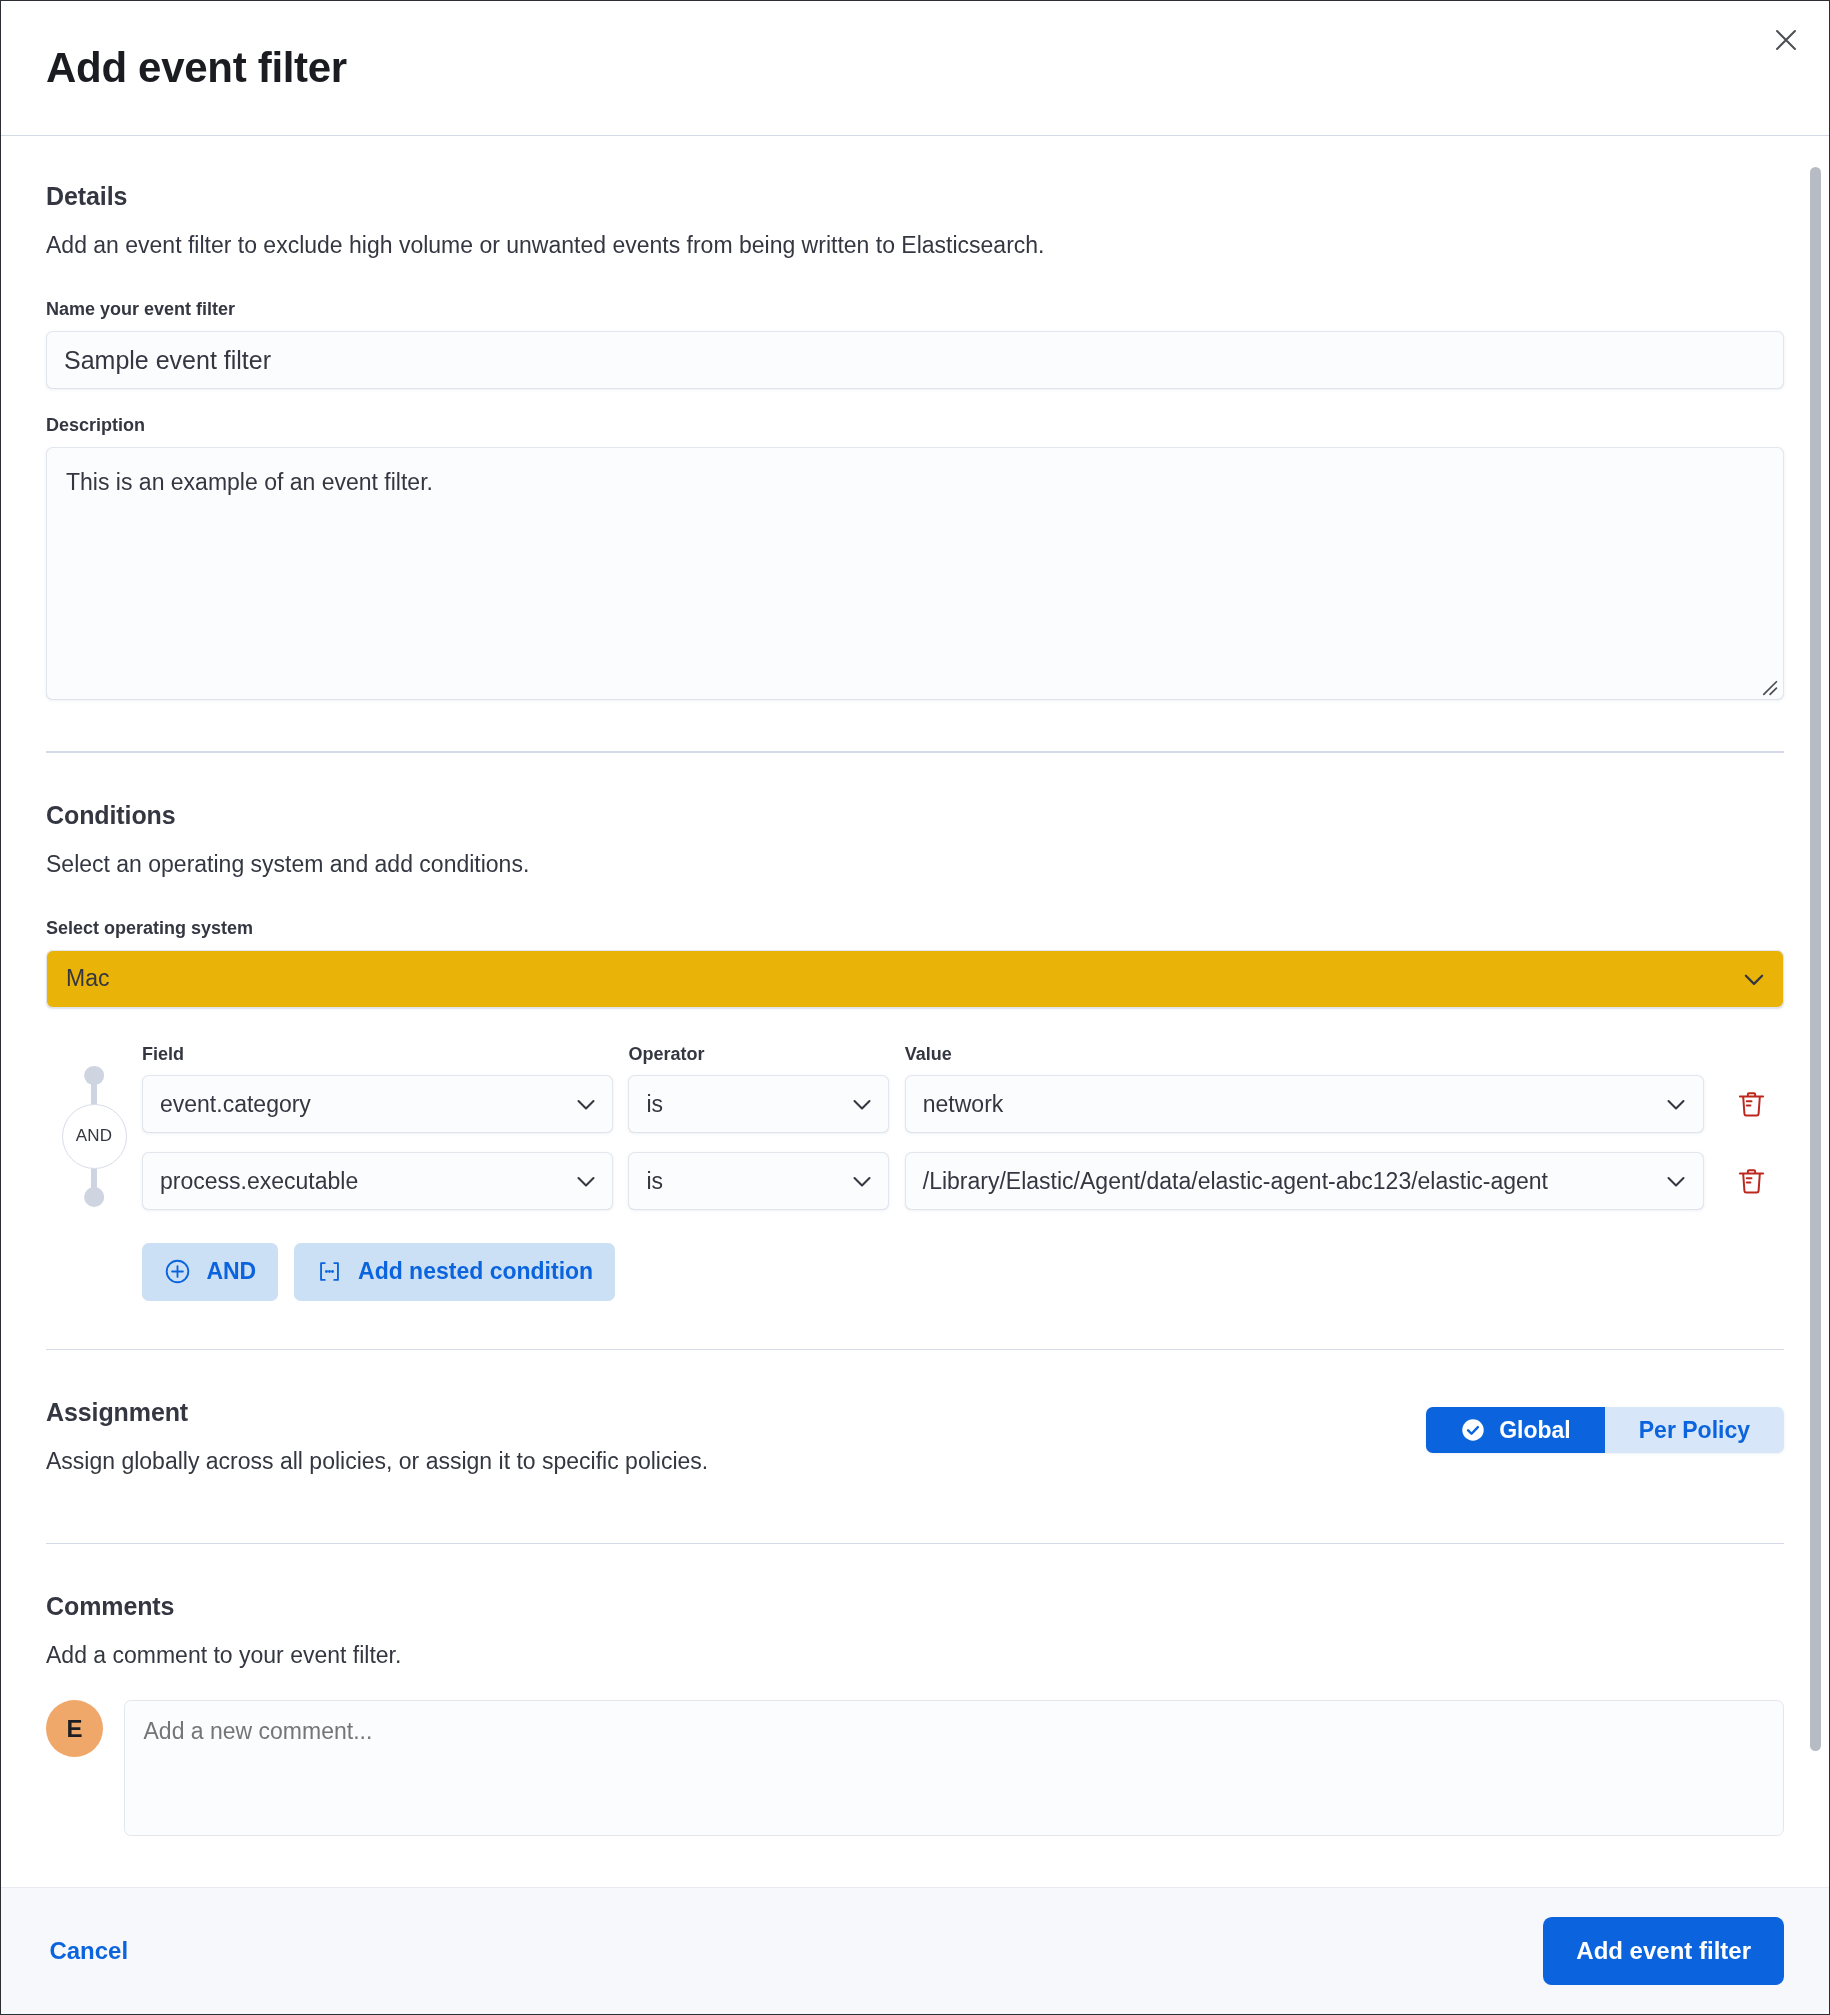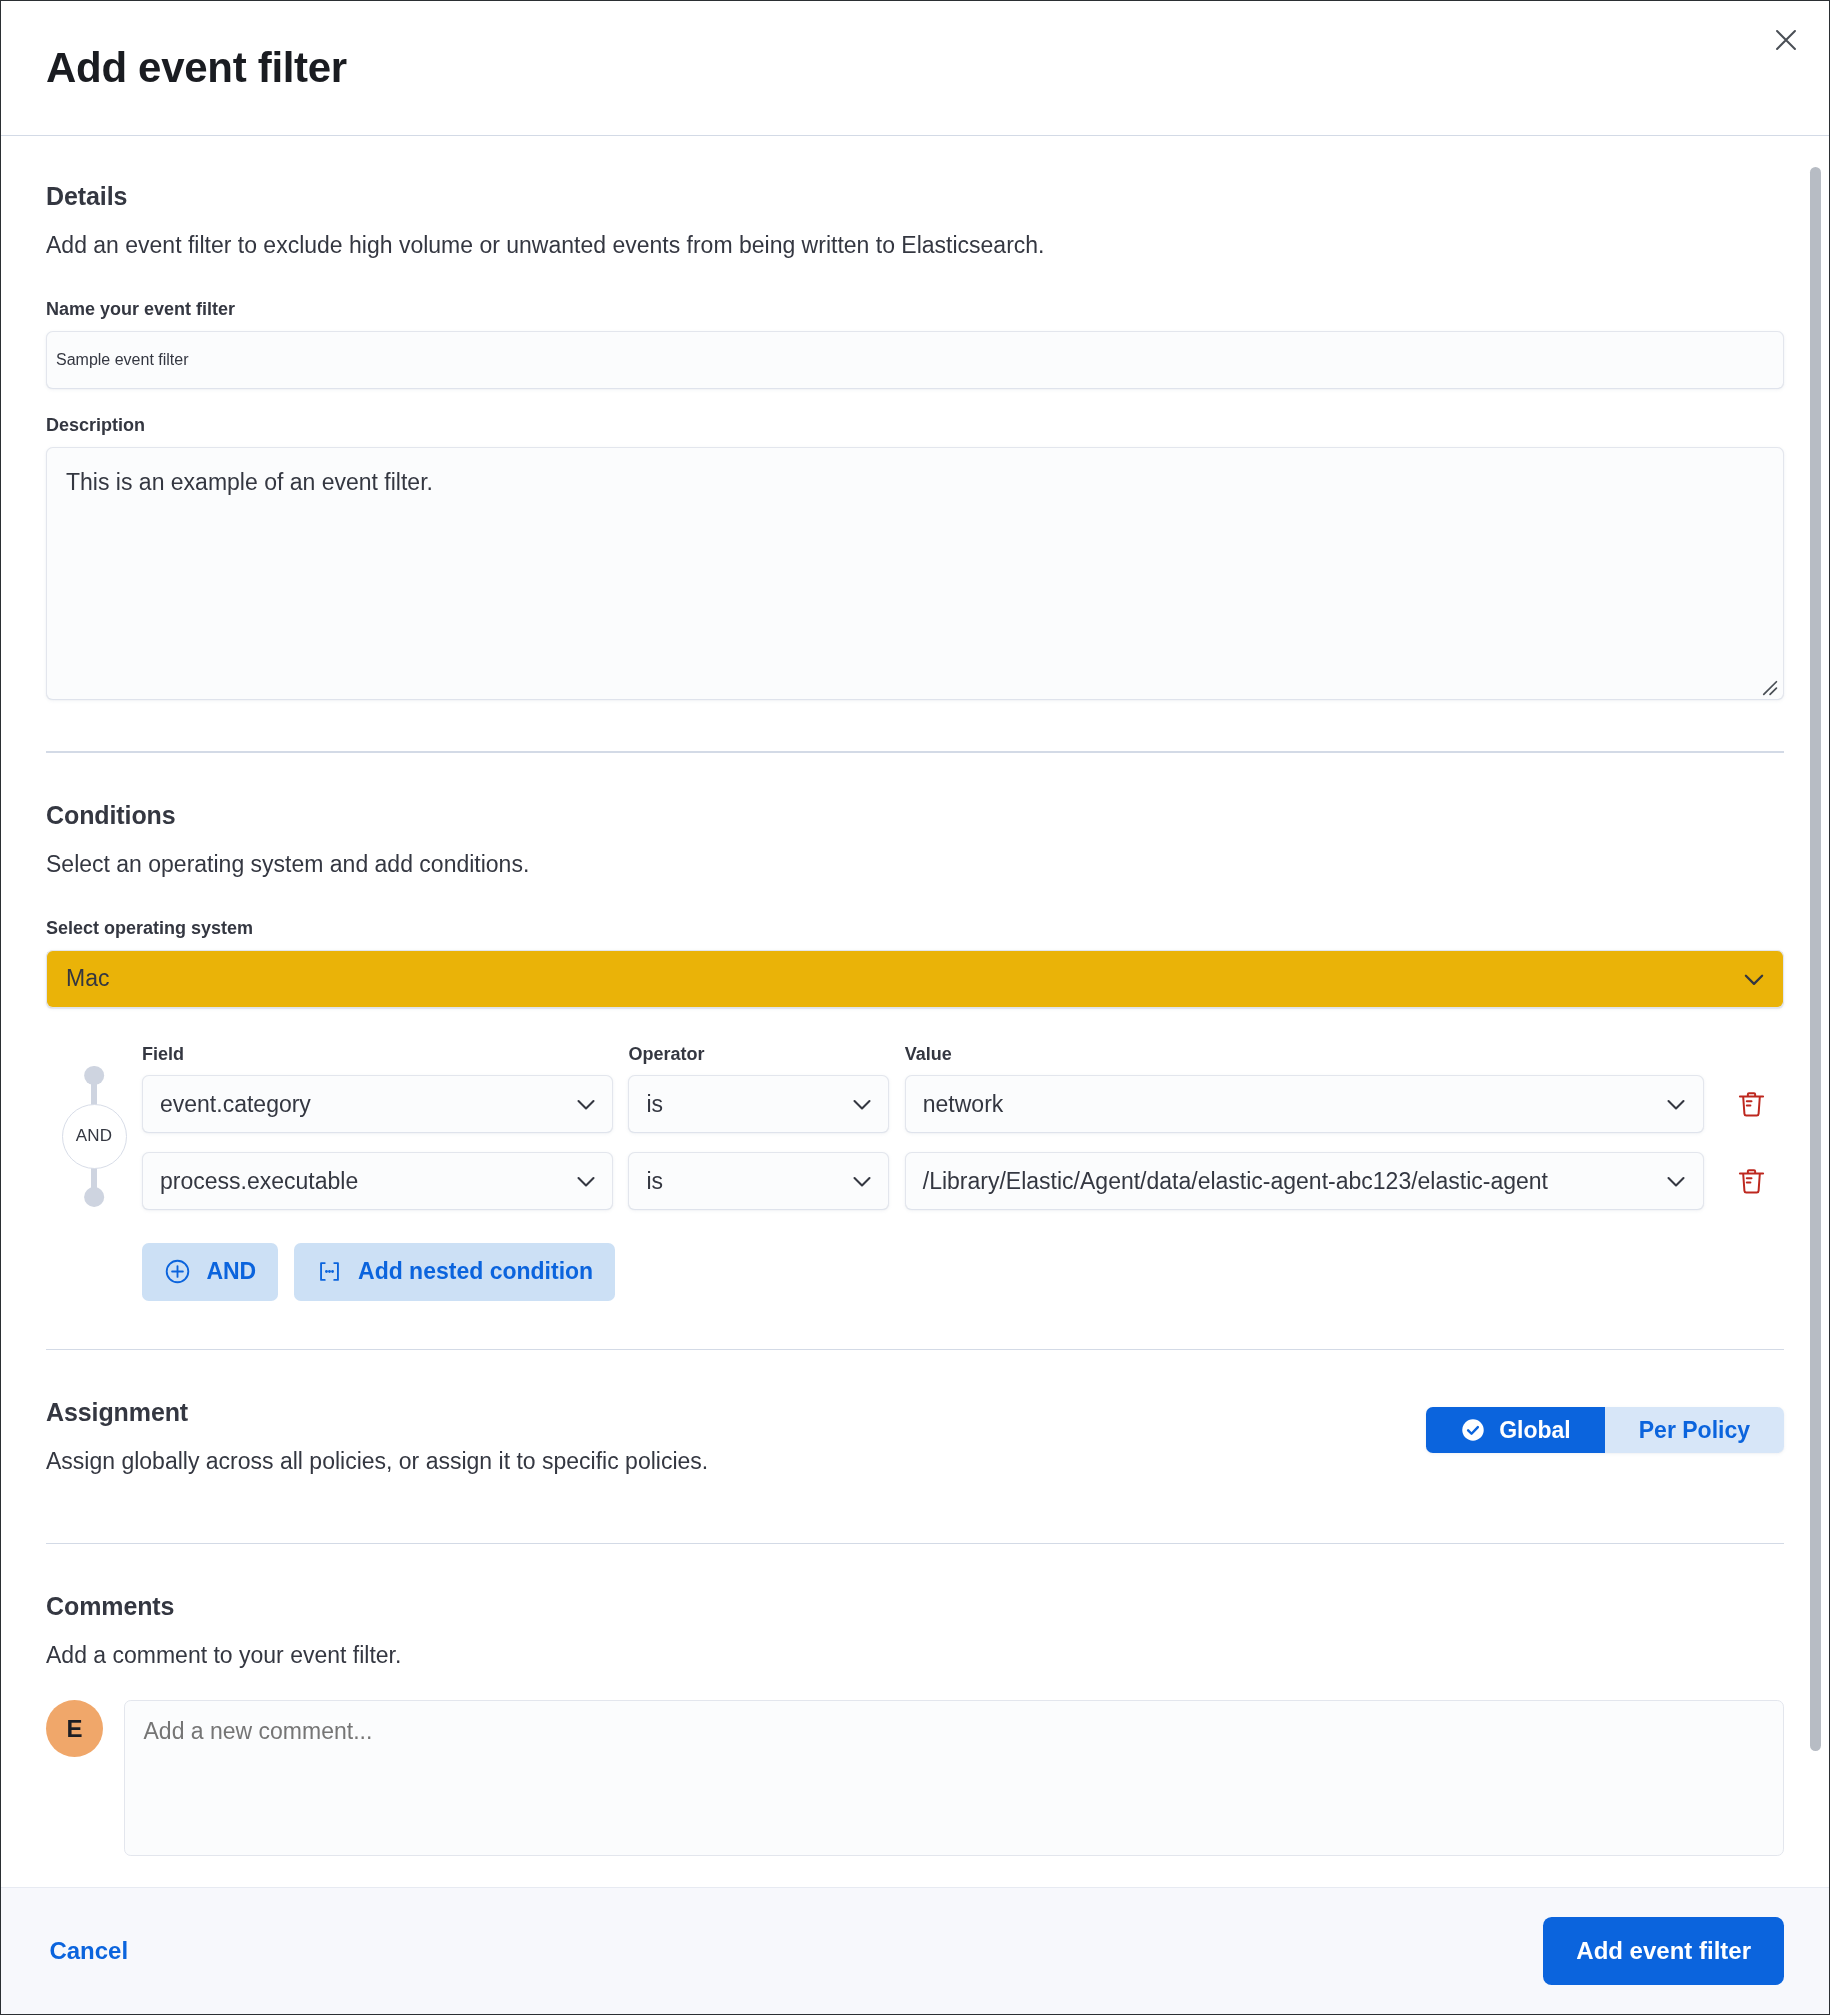--- a/index.html
+++ b/index.html
@@ -103,22 +103,22 @@
     display: block;
   }
 
   .input-text {
     width: 100%;
     height: 58px;
     background: #fbfcfd;
     border: 0.9px solid #e3e6ed;
     border-bottom: 1.7px solid #dfe3ec;
     border-radius: 6.8px;
-    padding: 0 9px;
-    font-size: 16px;
+    padding: 0 17px;
+    font-size: 25px;
     font-family: "Liberation Sans", sans-serif;
     color: #343741;
     outline: none;
     box-shadow: 0 0.9px 0.9px -0.9px rgba(152,162,179,.2), 0 0.9px 4.3px -1.7px rgba(152,162,179,.2);
   }
 
   .textarea-wrap {
     position: relative;
     margin-bottom: 0;
   }
@@ -360,21 +360,21 @@
     width: 57px; height: 57px;
     border-radius: 50%;
     background: #f0a76a;
     color: #1d1e24;
     font-size: 24px;
     font-weight: bold;
     display: flex; align-items: center; justify-content: center;
   }
   .comment-box {
     flex: 1 1 auto;
-    height: 156px;
+    height: 136px;
     background: #fbfcfd;
     border: 0.9px solid #e3e6ed;
     border-radius: 6.8px;
     padding: 17px 19px;
     font-size: 23px;
     font-family: "Liberation Sans", sans-serif;
     color: #69707d;
     resize: none;
     outline: none;
   }

